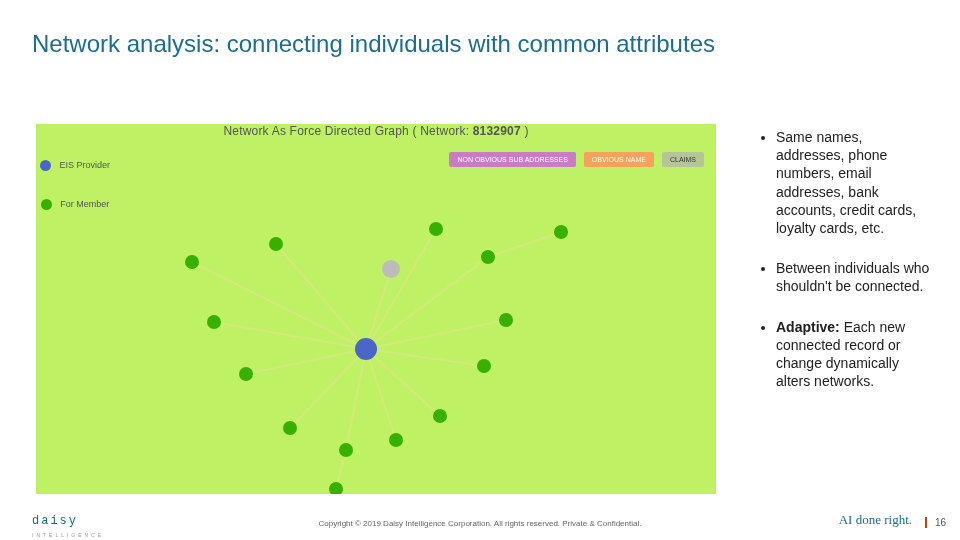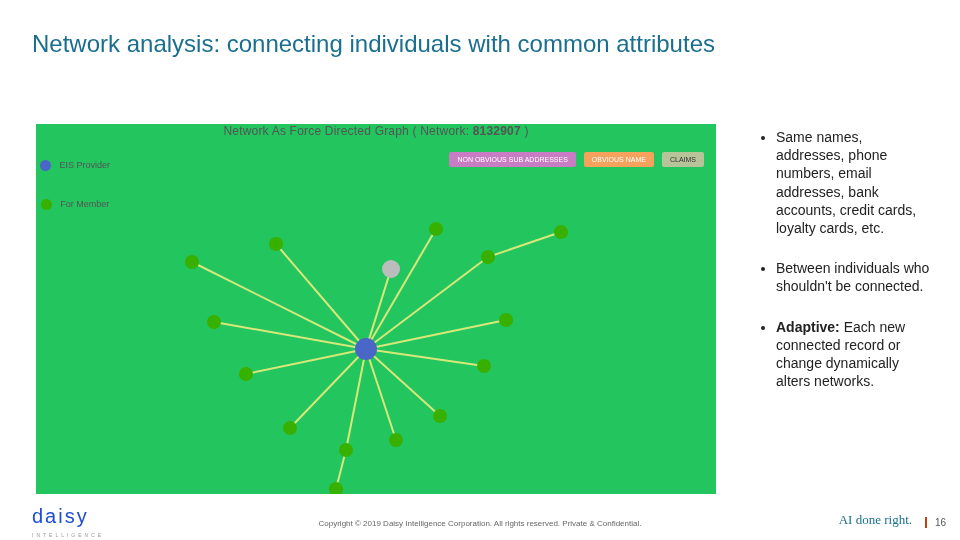--- a/index.html
+++ b/index.html
@@ -16,21 +16,21 @@
     width: 760px;
     color: #1a6f8f;
     font-size: 24px;
     line-height: 1.15;
     font-weight: 400;
   }
   .graph-area {
     position: absolute;
     left: 36px; top: 124px;
     width: 680px; height: 370px;
-    background: #22c55e;
+    background: #bef264;
   }
   .graph-title {
     position: absolute;
     left: 0; right: 0; top: 0;
     text-align: center;
     font-size: 12px;
     color: #555;
     letter-spacing: 0.2px;
   }
   .legend-left {
@@ -97,23 +97,24 @@
   .emph { font-weight: 700; }
 
   .footer {
     position: absolute;
     left: 0; right: 0; bottom: 4px;
     height: 24px;
   }
   .logo {
     position: absolute;
     left: 32px; bottom: 8px;
-    font-size: 20px;
-    color: #1d4ed8;
+    font-size: 12px;
+    color: #0f766e;
     letter-spacing: 2px;
+    font-family: Liberation Mono, monospace;
   }
   .logo-sub {
     position: absolute;
     left: 32px; bottom: -2px;
     font-size: 5px;
     letter-spacing: 3px;
     color: #999;
   }
   .copyright {
     position: absolute;

